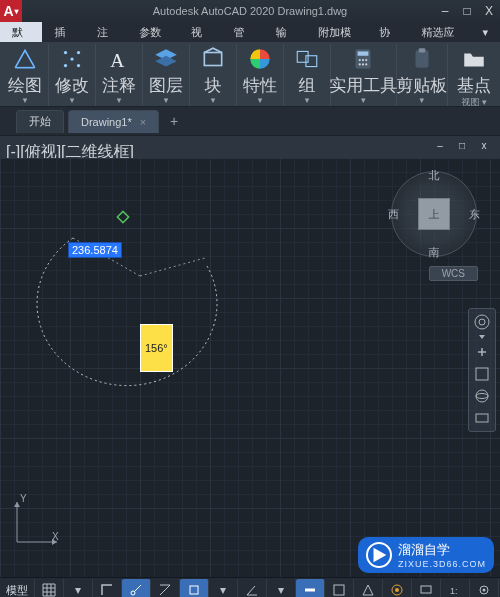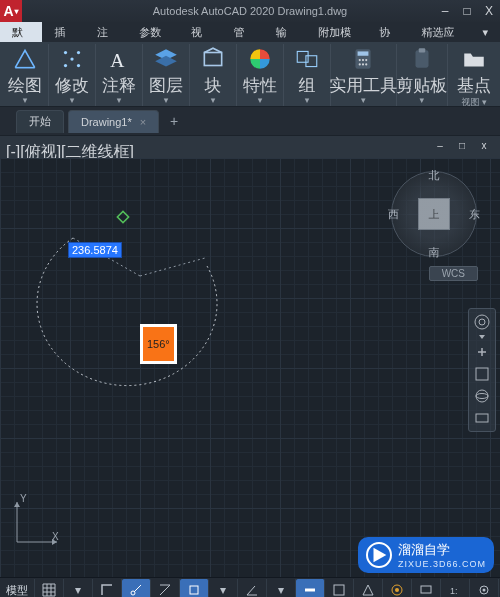--- a/index.html
+++ b/index.html
@@ -98,22 +98,22 @@
       linear-gradient(90deg,#232c36 1px, transparent 1px);
     background-size: 70px 70px, 70px 70px, 14px 14px, 14px 14px;
     background-position: 0 0;
   }
   .drawing { position:absolute; inset:0; }
   .val-box {
     position:absolute; background:#2676ff; color:#fff; font-size:11px;
     padding:1px 3px; border:1px solid #1a4fb0;
   }
   .angle-box {
-    position:absolute; background:#f97316; color:#222; font-size:11px;
-    padding:11px 4px; border:3px solid #ffffff;
+    position:absolute; background:#fde047; color:#222; font-size:11px;
+    padding:17px 4px; border:1px solid #ffffff;
   }
   
   .ucs {
     position:absolute; left:12px; bottom:30px; width:50px; height:50px;
   }
   .ucs-label { position:absolute; font-size:10px; color:#9aa3ad; }
   
   .viewcube {
     position:absolute; top:12px; right:22px; width:88px; height:88px;
     display:flex; align-items:center; justify-content:center;

